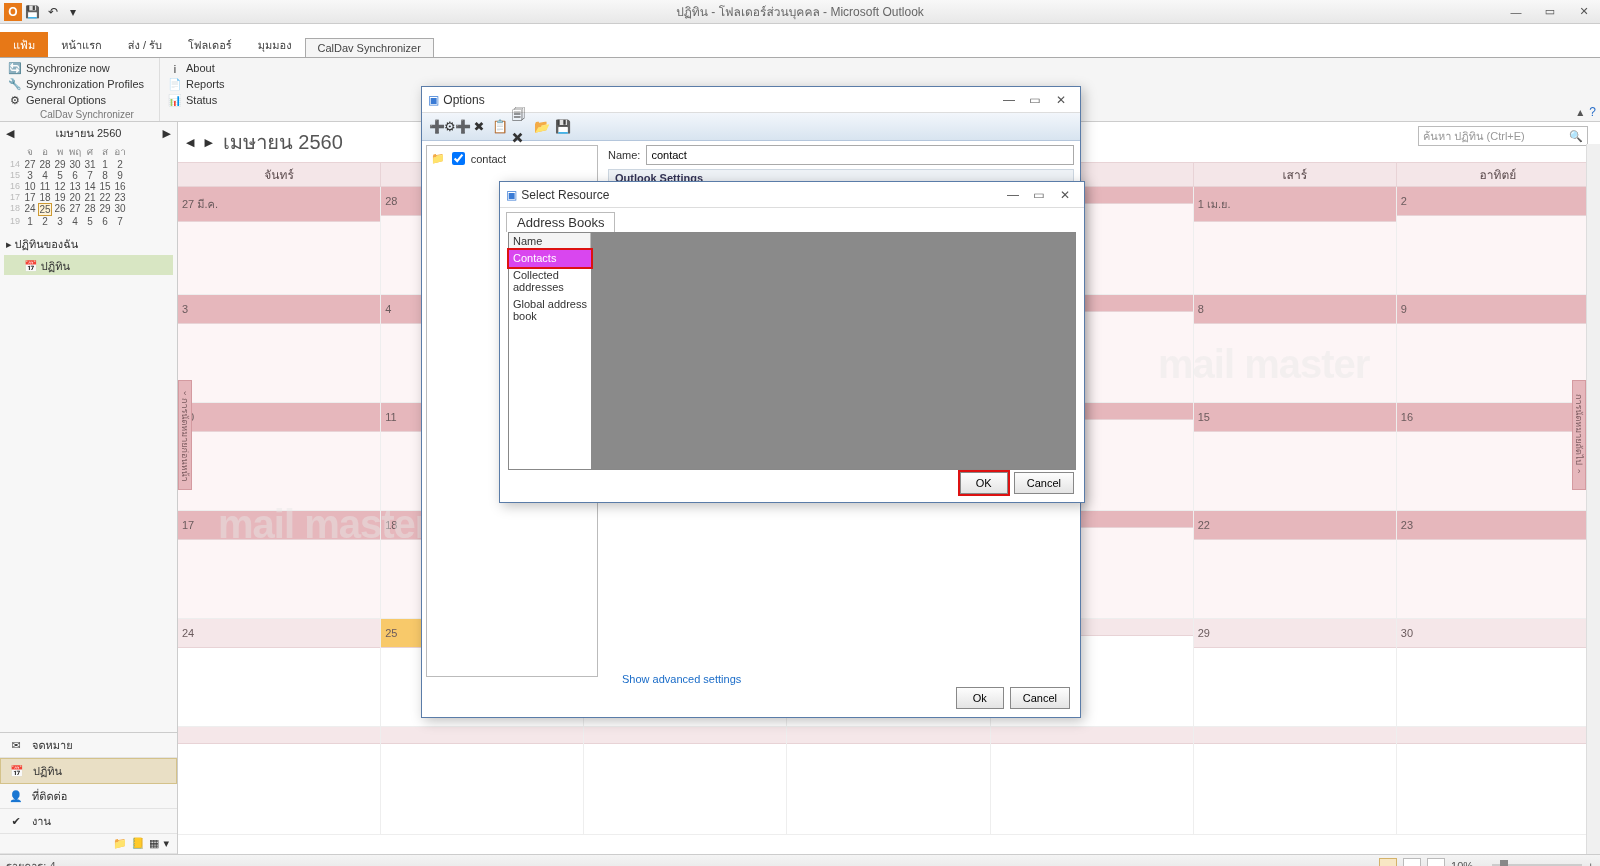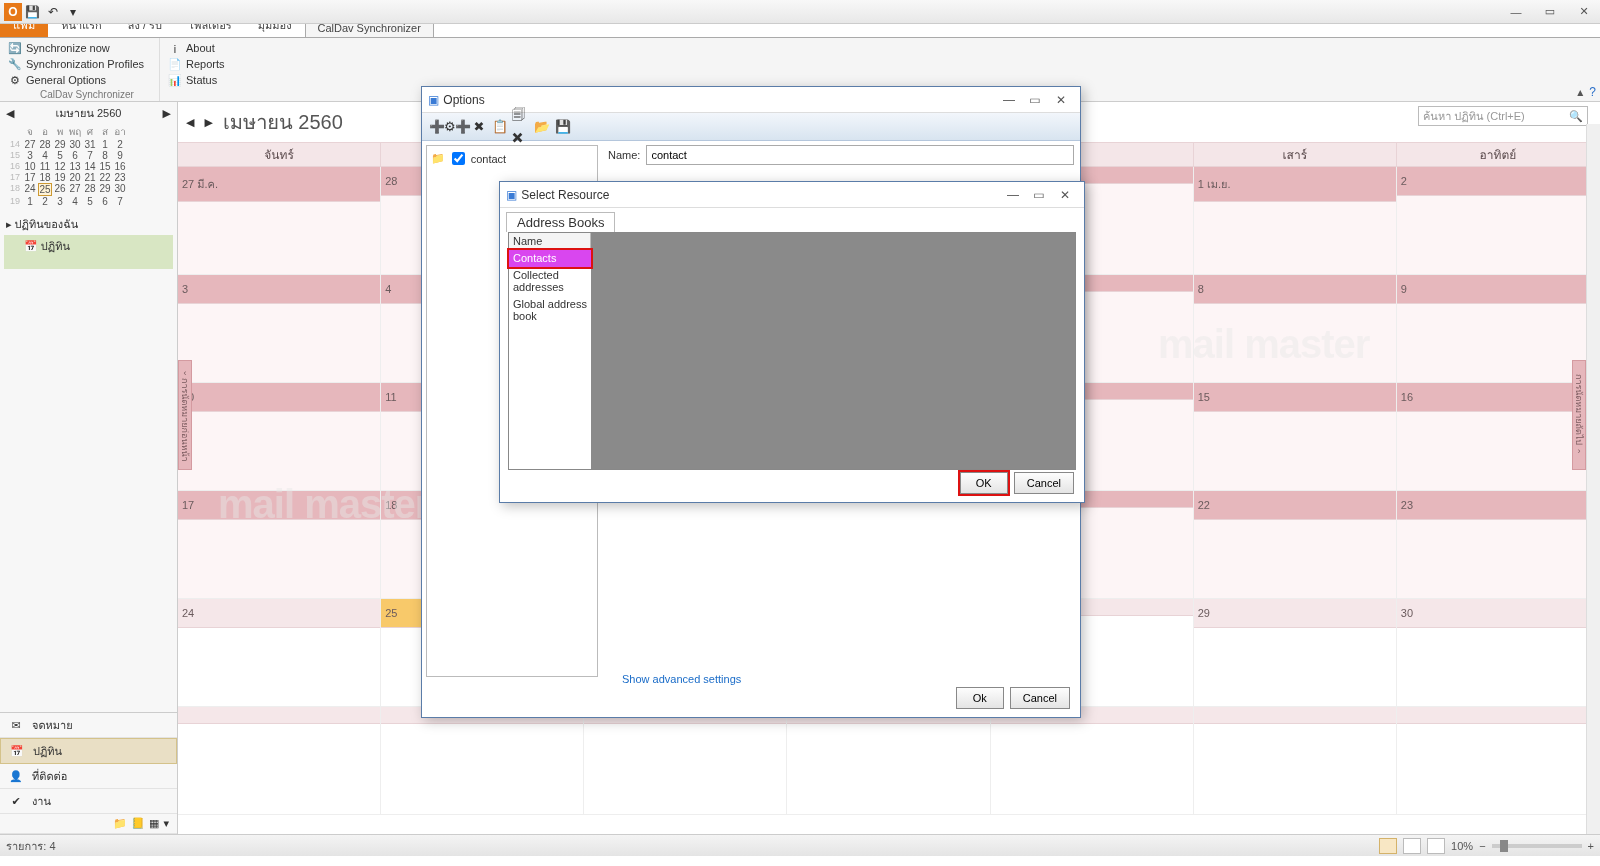--- a/index.html
+++ b/index.html
@@ -4,42 +4,42 @@
 <style>
 html,body{margin:0;padding:0;width:1600px;height:866px;font-family:"Segoe UI",Tahoma,sans-serif;font-size:11px;color:#333;overflow:hidden;background:#fff}
 *{box-sizing:border-box}
 .titlebar{height:24px;background:linear-gradient(#f8f8f8,#e8e8e8);display:flex;align-items:center;border-bottom:1px solid #ccc;position:relative}
 .qat{display:flex;gap:2px;padding:0 4px;align-items:center}
 .qat-ico{width:18px;height:18px;display:flex;align-items:center;justify-content:center;font-size:12px}
 .o-ico{width:18px;height:18px;background:#e77817;color:#fff;font-weight:bold;font-size:12px;display:flex;align-items:center;justify-content:center}
 .title-center{position:absolute;left:0;right:0;text-align:center;pointer-events:none;color:#666;font-size:12px}
 .winbtns{position:absolute;right:2px;display:flex;gap:6px}
 .winbtn{width:28px;height:16px;display:flex;align-items:center;justify-content:center;color:#555}
-.tabs{height:14px;background:#fff;display:flex;align-items:flex-end;border-bottom:1px solid #aaa;padding-left:0}
+.tabs{height:34px;background:#fff;display:flex;align-items:flex-end;border-bottom:1px solid #aaa;padding-left:0}
 .tab{padding:3px 12px;font-size:11px;color:#444;border:1px solid transparent;border-bottom:none;cursor:pointer}
 .tab.file{background:#e77817;color:#fff;border-radius:0}
 .tab.active{background:#f5f5f5;border-color:#aaa;border-top:1px solid #aaa;border-left:1px solid #aaa;border-right:1px solid #aaa}
 .ribbon{height:64px;background:#f5f5f5;border-bottom:1px solid #ccc;display:flex;position:relative}
 .ribbon-group{padding:2px 8px;border-right:1px solid #ddd;font-size:11px}
 .r-link{display:flex;align-items:center;gap:4px;padding:1px 0;color:#333;cursor:pointer}
 .r-ico{width:14px;height:14px;display:inline-flex;align-items:center;justify-content:center;font-size:11px}
 .ribbon-label{position:absolute;bottom:1px;font-size:10px;color:#777}
 .ribbon-right{position:absolute;right:4px;bottom:2px;display:flex;gap:6px;color:#555;font-size:12px}
 .main{display:flex;height:732px}
 .leftpane{width:178px;border-right:1px solid #ccc;background:#f7f7f7;display:flex;flex-direction:column}
 .minical-nav{display:flex;justify-content:space-between;align-items:center;padding:2px 6px;font-size:11px;color:#333}
 .minical{padding:0 8px;font-size:10px;color:#555}
 .mc-head,.mc-row{display:grid;grid-template-columns:14px repeat(7,14px);gap:1px;text-align:center}
 .mc-head{color:#888}
 .mc-row span{padding:0}
 .mc-wk{color:#bbb;font-size:9px}
 .mc-today{border:1px solid #cc9933;background:#fff3d6}
 .tree{padding:6px 4px;font-size:11px;flex:1}
 .tree-h{font-weight:normal;color:#333;padding:2px 2px}
-.tree-item{padding:2px 2px 14px 20px}
+.tree-item{padding:2px 2px 0 20px}
 .tree-item.sel{background:#d8e6c3}
 .navbottom{border-top:1px solid #ccc}
 .nav-row{display:flex;align-items:center;gap:8px;padding:3px 8px;border-bottom:1px solid #e3e3e3;cursor:pointer}
 .nav-row.sel{background:#e9dfc5;border:1px solid #d4c28a}
 .nav-ico{width:16px;height:16px;display:inline-flex;align-items:center;justify-content:center}
 .cal{flex:1;position:relative;overflow:hidden}
 .cal-top{display:flex;align-items:center;padding:4px 8px;gap:10px}
 .cal-title{font-size:20px;color:#555}
 .search{position:absolute;right:12px;top:4px;width:170px;height:20px;border:1px solid #bbb;background:#fff;display:flex;align-items:center;font-size:11px;color:#999;padding:0 4px}
 .search .mag{margin-left:auto;color:#666}
@@ -94,20 +94,21 @@
 </head>
 <body>
 
 <div class="titlebar">
   <div class="qat">
     <div class="o-ico">O</div>
     <div class="qat-ico">💾</div>
     <div class="qat-ico">↶</div>
     <div class="qat-ico">▾</div>
   </div>
+  <div class="title-center">ปฏิทิน - โฟลเดอร์ส่วนบุคคล - Microsoft Outlook</div>
   <div class="winbtns">
     <div class="winbtn">—</div>
     <div class="winbtn">▭</div>
     <div class="winbtn">✕</div>
   </div>
 </div>
 
 <div class="tabs">
   <div class="tab file">แฟ้ม</div>
   <div class="tab">หน้าแรก</div>
@@ -549,20 +550,21 @@
         <span>📁</span>
         <input type="checkbox" checked="" style="">
         <span>contact</span>
       </div>
     </div>
     <div class="form-pane">
       <div class="form-row">
         <span>Name:</span>
         <input value="contact" style="">
       </div>
+      <div class="sect-head">Outlook Settings</div>
     </div>
   </div>
   <span class="adv-link">Show advanced settings</span>
   <div class="dlg-btns">
     <button class="btn">Ok</button>
     <button class="btn">Cancel</button>
   </div>
 </div>
 
 <div class="dlg sel-dlg">

